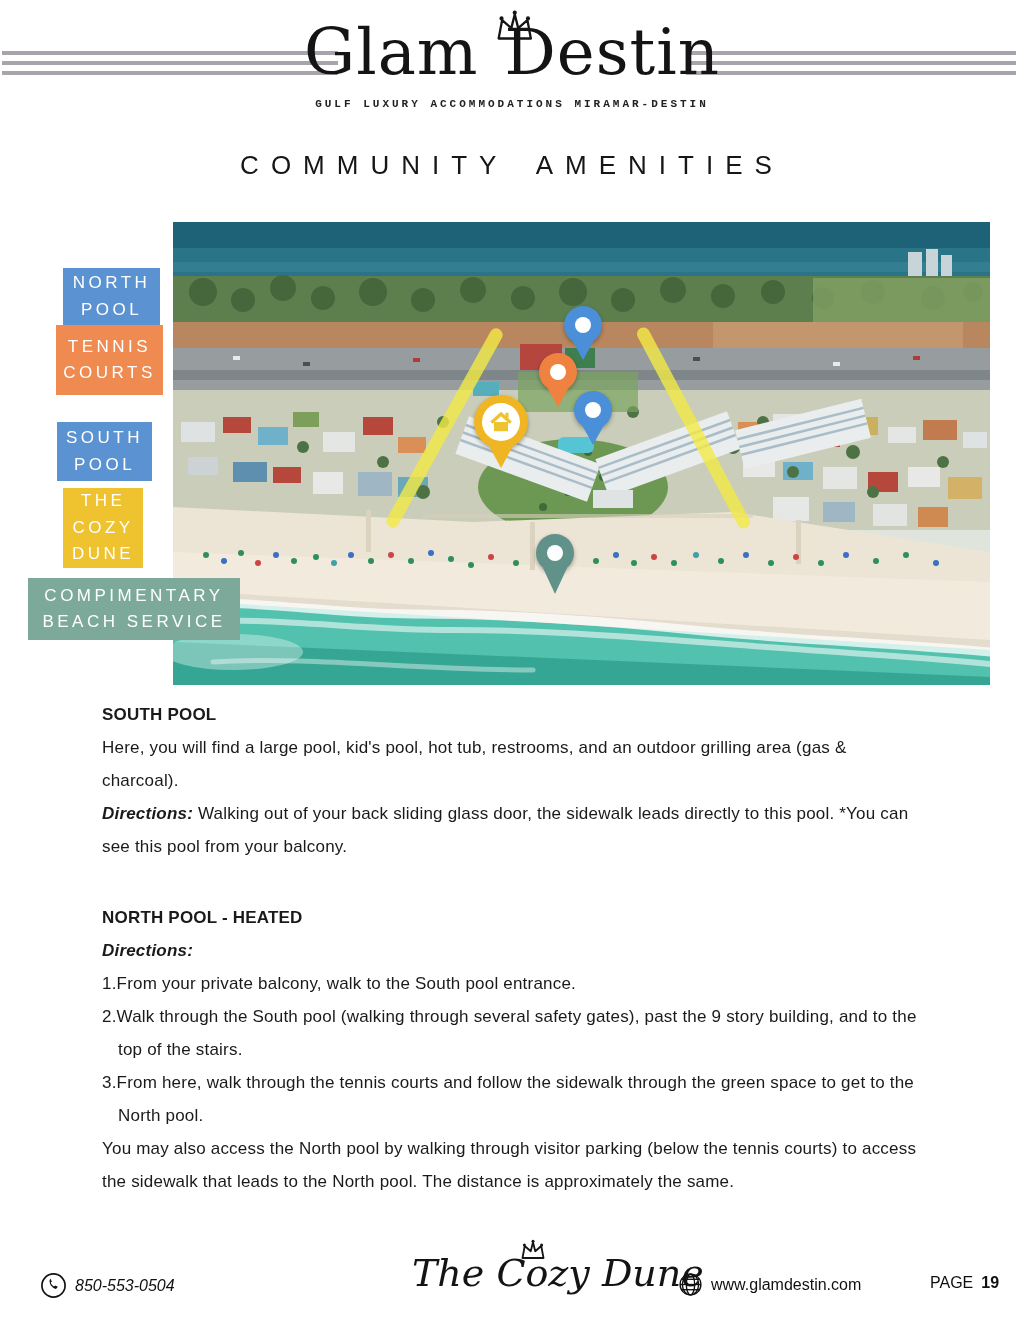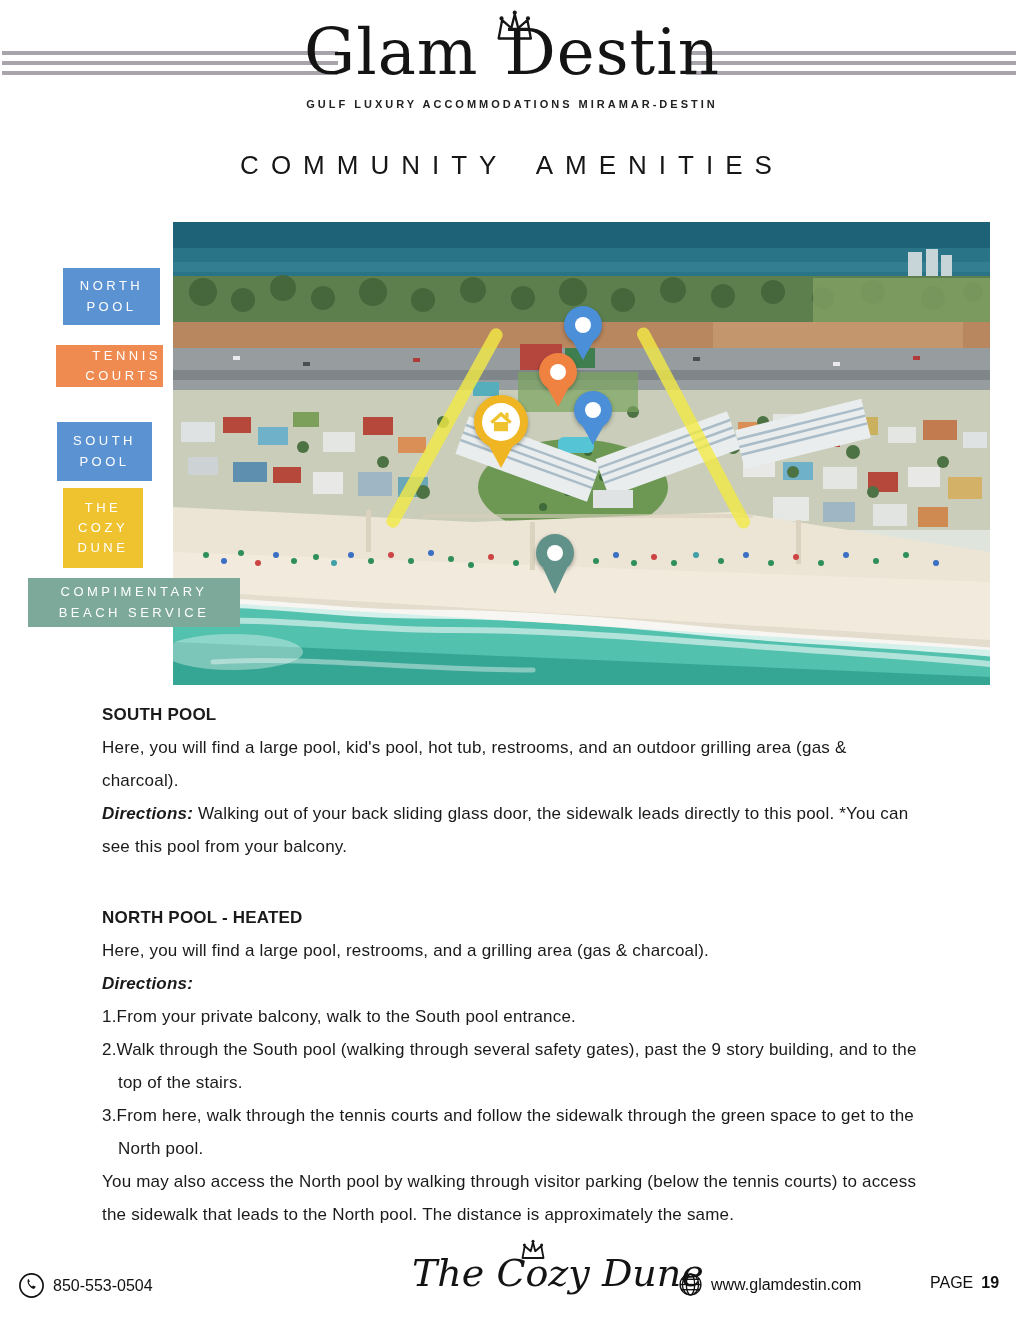--- a/index.html
+++ b/index.html
@@ -14,21 +14,21 @@
   .rules-right{right:8px;width:330px;}
   .brand{position:absolute;left:50%;transform:translateX(-50%);top:12px;width:420px;text-align:center;}
   .brand-script{
     font-family:"DejaVu Serif", serif;font-size:64px;line-height:80px;
     color:#141414;letter-spacing:1px;white-space:nowrap;
   }
   .brand-script .w2{margin-left:26px;}
   .brand-crown{position:absolute;left:50%;transform:translateX(-44%);top:-4px;}
   .tagline{
     position:absolute;top:98px;left:0;width:100%;text-align:center;
-    font-size:11px;font-weight:bold;letter-spacing:3px;color:#222;
+    font-size:11px;font-weight:bold;letter-spacing:3px;color:#222;font-family:Liberation Mono, monospace;
   }
   .page-title{
     position:absolute;top:150px;left:0;width:100%;text-align:center;
     font-size:26px;letter-spacing:12px;word-spacing:10px;color:#161616;font-weight:normal;margin:0;
   }
   
   .photo{position:absolute;left:173px;top:222px;width:817px;height:463px;overflow:hidden;background:#dfe5dc;}
   .route{position:absolute;width:13px;height:226px;background:#f2ea45;opacity:.8;border-radius:7px;z-index:2;}
   .route-left{left:265px;top:93px;transform:rotate(29deg);}
   .route-right{left:514px;top:93px;transform:rotate(-28deg);}
@@ -49,39 +49,39 @@
     border-top:20px solid #000;margin-top:-4px;}
   .pin-std .pin-head{width:38px;height:38px;}
   .pin-std .pin-dot{width:16px;height:16px;}
   .pin-blue .pin-head{background:#4a8fd7;} .pin-blue .pin-tail{border-top-color:#4a8fd7;}
   .pin-orange .pin-head{background:#f08241;} .pin-orange .pin-tail{border-top-color:#f08241;}
   .pin-teal .pin-head{background:#60928a;} .pin-teal .pin-tail{border-top-color:#60928a;border-top-width:26px;border-left-width:12px;border-right-width:12px;}
   .pin-yellow .pin-head{background:#f0b522;width:54px;height:54px;}
   .pin-yellow .pin-dot{width:38px;height:38px;}
   .pin-yellow .pin-tail{border-top-color:#f0b522;border-top-width:24px;border-left-width:13px;border-right-width:13px;margin-top:-5px;}
   
-  .legend{position:absolute;z-index:10;color:#fff;font-size:13px;letter-spacing:3.5px;
+  .legend{position:absolute;z-index:10;color:#fff;font-size:17px;letter-spacing:3.5px;
     line-height:1.55;text-align:center;display:flex;align-items:center;justify-content:center;padding:2px;box-sizing:border-box;}
   .leg-north{left:63px;top:268px;width:97px;height:57px;background:#5b92d2;}
-  .leg-tennis{left:56px;top:345px;width:107px;height:42px;background:#ef8a50;text-align:right;}
+  .leg-tennis{left:56px;top:325px;width:107px;height:70px;background:#ef8a50;}
   .leg-south{left:57px;top:422px;width:95px;height:59px;background:#5b92d2;}
   .leg-cozy{left:63px;top:488px;width:80px;height:80px;background:#eec32f;}
-  .leg-beach{left:28px;top:578px;width:212px;height:49px;background:#7da99b;}
+  .leg-beach{left:28px;top:578px;width:212px;height:62px;background:#7da99b;}
   
   .content{position:absolute;left:102px;top:698px;width:822px;}
   .content p,.content h3,.content li{margin:0;font-size:17px;line-height:33px;letter-spacing:.2px;}
   .content h3{font-weight:bold;}
   .content h3.gap{margin-top:38px;}
   .bi{font-weight:bold;font-style:italic;}
   .content ol{list-style:none;margin:0;padding:0;}
   .content li{padding-left:16px;text-indent:-16px;}
   
   .footer{position:absolute;left:0;top:1240px;width:1024px;height:80px;}
   .f-item{position:absolute;display:flex;align-items:center;gap:8px;font-size:16px;color:#111;}
-  .f-phone{left:18px;top:32px;}
+  .f-phone{left:40px;top:32px;font-style:italic;}
   .f-email{left:157px;top:32px;}
   .f-web{left:678px;top:32px;}
   .f-page{left:930px;top:34px;}
   .f-logo{position:absolute;left:412px;top:2px;width:230px;text-align:center;}
   .f-logo-script{font-family:"DejaVu Serif", serif;font-style:italic;font-size:38px;line-height:62px;color:#141414;white-space:nowrap;}
   .f-crown{position:absolute;left:50%;transform:translateX(-30%);top:-4px;}
   .icon{flex:0 0 auto;display:inline-flex;}
 </style>
 </head>
 <body>
@@ -318,21 +318,20 @@
 <div class="legend leg-south">SOUTH POOL</div>
 <div class="legend leg-cozy">THE COZY DUNE</div>
 <div class="legend leg-beach">COMPIMENTARY BEACH SERVICE</div>
 
 <div class="content">
   <h3>SOUTH POOL</h3>
   <p>Here, you will find a large pool, kid's pool, hot tub, restrooms, and an outdoor grilling area (gas &amp; charcoal).</p>
   <p><span class="bi">Directions:</span><span> Walking out of your back sliding glass door, the sidewalk leads directly to this pool. *You can see this pool from your balcony.</span></p>
 
   <h3 class="gap">NORTH POOL - HEATED</h3>
-  <p>Here, you will find a large pool, restrooms, and a grilling area (gas &amp; charcoal).</p>
   <p><span class="bi">Directions:</span></p>
   <ol>
     <li><span class="num">1.</span><span>From your private balcony, walk to the South pool entrance.</span></li>
     <li><span class="num">2.</span><span>Walk through the South pool (walking through several safety gates), past the 9 story building, and to the top of the stairs.</span></li>
     <li><span class="num">3.</span><span>From here, walk through the tennis courts and follow the sidewalk through the green space to get to the North pool.</span></li>
   </ol>
   <p>You may also access the North pool by walking through visitor parking (below the tennis courts) to access the sidewalk that leads to the North pool. The distance is approximately the same.</p>
 </div>
 
 <div class="footer">

